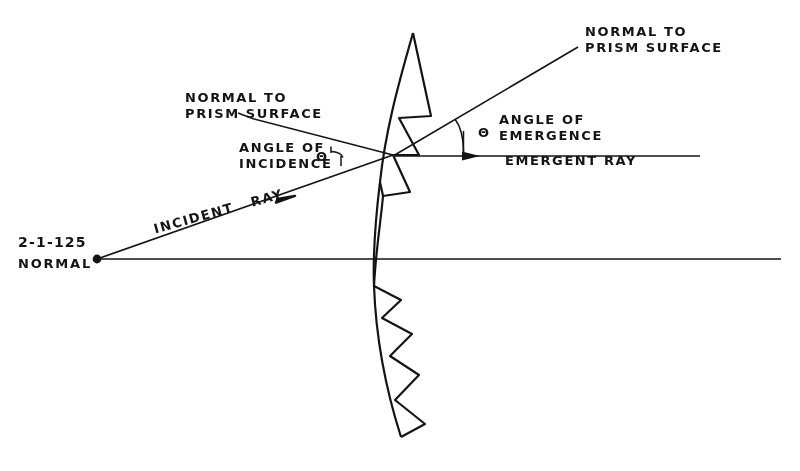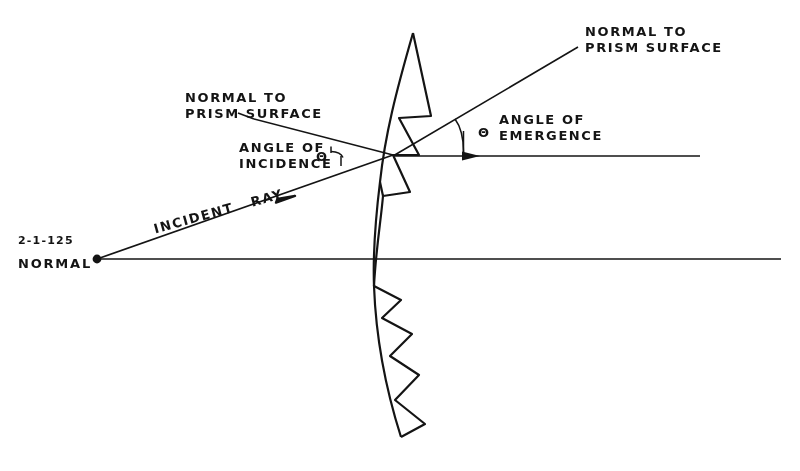--- a/index.html
+++ b/index.html
@@ -15,21 +15,21 @@
     position:absolute;
     font-family:"DejaVu Sans", sans-serif;
     font-weight:bold;
     color:#141414;
     letter-spacing:1.6px;
     line-height:1.22;
     white-space:pre;
     -webkit-font-smoothing:none;
   }
   .f13{font-size:13px;}
-  .f14{font-size:11px;}
+  .f14{font-size:14px;}
   .rot{transform-origin:0 0;}
   #lbl-normal-left{left:185px;top:90px;}
   #lbl-normal-right{left:585px;top:24px;}
   #lbl-angle-incidence{left:239px;top:140px;}
   #lbl-angle-emergence{left:499px;top:112px;}
   #lbl-emergent-ray{left:505px;top:153px;}
   #lbl-incident-ray{left:152px;top:222px;transform:rotate(-15.5deg);}
   #lbl-focus-code{left:18px;top:234px;letter-spacing:1.2px;}
   #lbl-focus{left:18px;top:256px;letter-spacing:1.8px;}
   .theta{font-size:13px;font-weight:bold;fill:#141414;font-family:"DejaVu Sans",sans-serif;}
@@ -102,20 +102,21 @@
 
   <div class="lbl f13" id="lbl-normal-right">NORMAL TO
 PRISM SURFACE</div>
 
   <div class="lbl f13" id="lbl-angle-incidence">ANGLE OF
 INCIDENCE</div>
 
   <div class="lbl f13" id="lbl-angle-emergence">ANGLE OF
 EMERGENCE</div>
 
+  <div class="lbl f13" id="lbl-emergent-ray">EMERGENT RAY</div>
 
   <div class="lbl f13 rot" id="lbl-incident-ray">INCIDENT   RAY</div>
 
   <div class="lbl f14" id="lbl-focus-code">2-1-125</div>
 
   <div class="lbl f13" id="lbl-focus">NORMAL</div>
 
 </div>
 
 </body></html>

